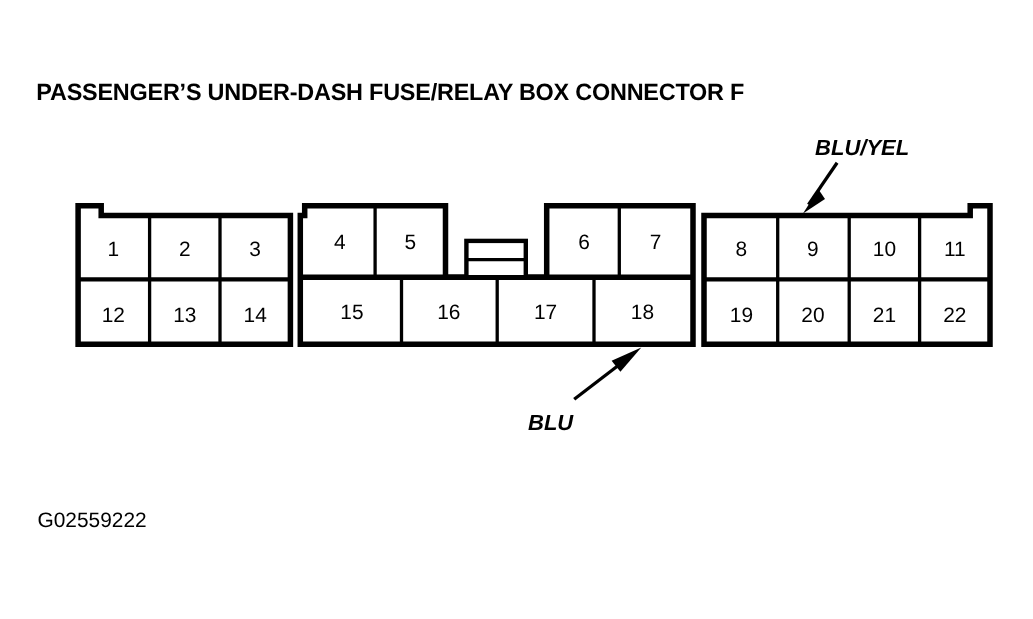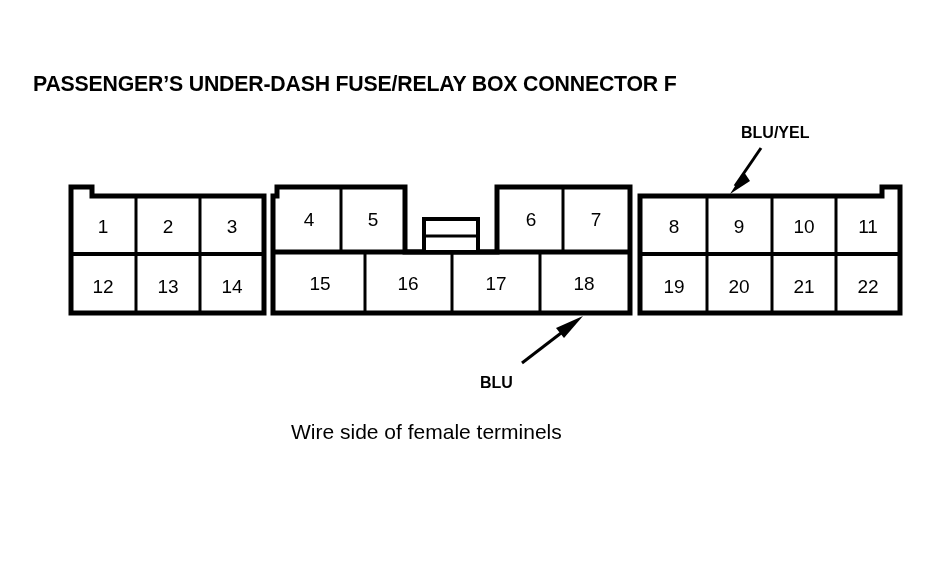--- a/index.html
+++ b/index.html
@@ -28,24 +28,25 @@
     top: 72px;
     font-size: 21.5px;
     font-weight: bold;
     letter-spacing: -0.2px;
     white-space: nowrap;
     transform: scaleX(0.99);
     transform-origin: left top;
   }
   .wire-label {
     position: absolute;
-    font-size: 16px;
+    font-size: 20px;
     font-weight: bold;
     white-space: nowrap;
     letter-spacing: 0px;
+    font-style: italic;
   }
   #label-blu-yel { left: 741px; top: 124px; }
   #label-blu     { left: 480px; top: 374px; }
   .caption {
     position: absolute;
     left: 291px;
     top: 420px;
     font-size: 21px;
     font-weight: normal;
     white-space: nowrap;
@@ -76,22 +77,22 @@
 <body>
 
 <div id="page">
 
   <div class="title">PASSENGER’S UNDER-DASH FUSE/RELAY BOX CONNECTOR F</div>
 
   <div class="wire-label" id="label-blu-yel">BLU/YEL</div>
 
   <div class="wire-label" id="label-blu">BLU</div>
 
-  <div class="caption">Wire side of female terminels</div>
 
+  <div class="figure-id">G02559222</div>
 
   <svg class="diagram" viewBox="0 0 939 563" xmlns="http://www.w3.org/2000/svg">
 
     <g>
 
       <path d="M 71,187 L 92,187 L 92,196 L 264,196 L 264,313 L 71,313 Z" fill="#ffffff" stroke="#000000" stroke-width="5" stroke-linejoin="miter"></path>
 
       <line x1="71" y1="254" x2="264" y2="254" stroke="#000000" stroke-width="4"></line>
 
       <line x1="136" y1="196" x2="136" y2="313" stroke="#000000" stroke-width="3"></line>

